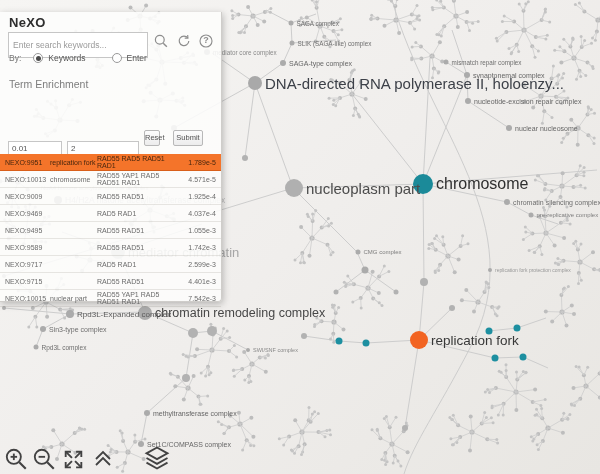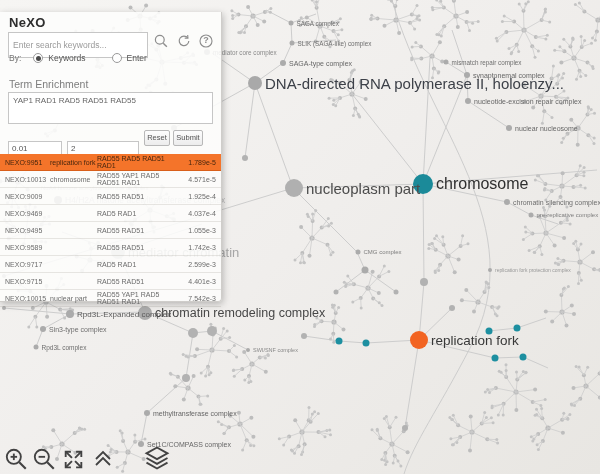--- a/index.html
+++ b/index.html
@@ -1761,25 +1761,24 @@
     <div class="by-row">
       <span>By:</span>
       <span class="radio on" style="margin-left:12px"></span>
       <span class="radio-label">Keywords</span>
       <span class="radio" style="margin-left:26px"></span>
       <span class="radio-label">Enter</span>
     </div>
 
     <div class="sect-heading">Term Enrichment</div>
 
-    <textarea class="query-area" style="">YAP1 RAD1 RAD5 RAD51 RAD55</textarea>
 
     <input class="param-input" style="left: 8px; width: 54px;" value="0.01">
     <input class="param-input" style="left: 67px; width: 72px;" value="2">
-    <div class="btn" style="left:144px;width:26px">Reset</div>
+    <div class="btn" style="left:144px;width:16px">Reset</div>
     <div class="btn" style="left:173px;width:30px">Submit</div>
 
     <div class="results">
         <div class="t-row selected">
           <span class="c-id">NEXO:9951</span>
           <span class="c-term">replication fork</span>
           <span class="c-genes">RAD55 RAD5 RAD51 RAD1</span>
           <span class="c-pval">1.789e-5</span>
         </div>
         <div class="t-row">

